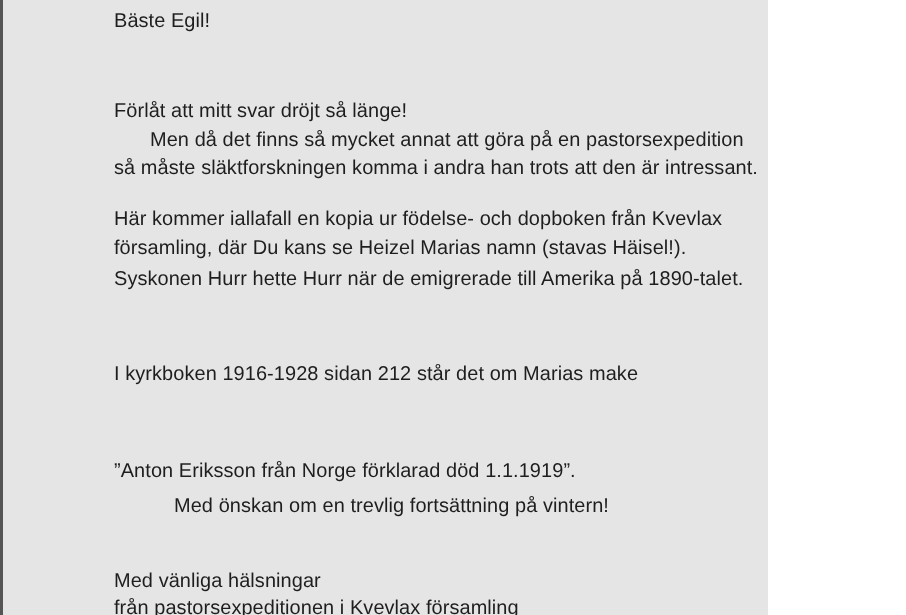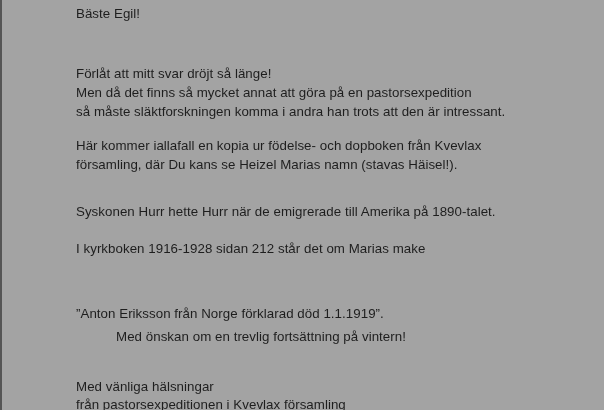--- a/index.html
+++ b/index.html
@@ -5,23 +5,23 @@
     html, body {
       margin: 0;
       padding: 0;
       width: 604px;
       height: 410px;
       overflow: hidden;
       background: #ffffff;
     }
     .page {
       position: relative;
-      width: 604px;
+      width: 512px;
       height: 410px;
-      background: #a3a3a3;
+      background: #e5e5e5;
       overflow: hidden;
     }
     .left-edge {
       position: absolute;
       left: 0;
       top: 0;
       width: 2px;
       height: 410px;
       background: #555555;
     }
@@ -38,27 +38,27 @@
   </style>
 </head>
 <body>
 
 <div class="page">
   <div class="left-edge"></div>
 
   <div class="line" style="top:6px;">Bäste Egil!</div>
 
   <div class="line" style="top:66px;">Förlåt att mitt svar dröjt så länge!</div>
-  <div class="line" style="top:85px;">Men då det finns så mycket annat att göra på en pastorsexpedition</div>
+  <div class="line" style="top:85px;margin-left:24px;">Men då det finns så mycket annat att göra på en pastorsexpedition</div>
   <div class="line" style="top:104px;">så måste släktforskningen komma i andra han trots att den är intressant.</div>
 
   <div class="line" style="top:138px;">Här kommer iallafall en kopia ur födelse- och dopboken från Kvevlax</div>
   <div class="line" style="top:157px;">församling, där Du kans se Heizel Marias namn (stavas Häisel!).</div>
 
-  <div class="line" style="top:204px;">Syskonen Hurr hette Hurr när de emigrerade till Amerika på 1890-talet.</div>
+  <div class="line" style="top:178px;">Syskonen Hurr hette Hurr när de emigrerade till Amerika på 1890-talet.</div>
 
   <div class="line" style="top:241px;">I kyrkboken 1916-1928 sidan 212 står det om Marias make</div>
   <div class="line" style="top:274px;margin-top:32px;">”Anton Eriksson från Norge förklarad död 1.1.1919”.</div>
 
   <div class="line" style="top:329px;margin-left:40px;">Med önskan om en trevlig fortsättning på vintern!</div>
 
   <div class="line" style="top:379px;">Med vänliga hälsningar</div>
   <div class="line" style="top:397px;">från pastorsexpeditionen i Kvevlax församling</div>
 </div>
 

